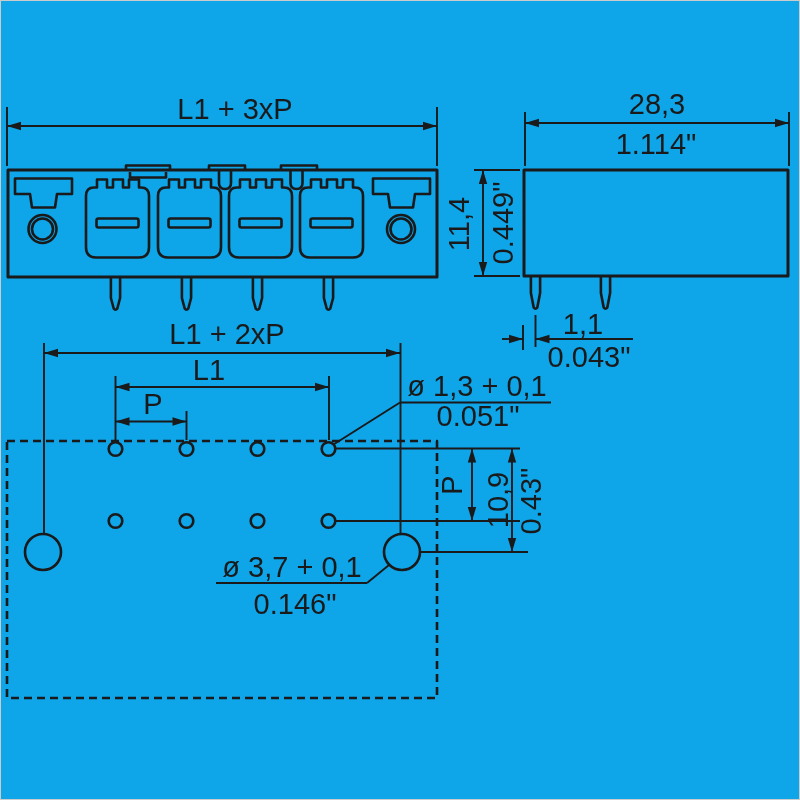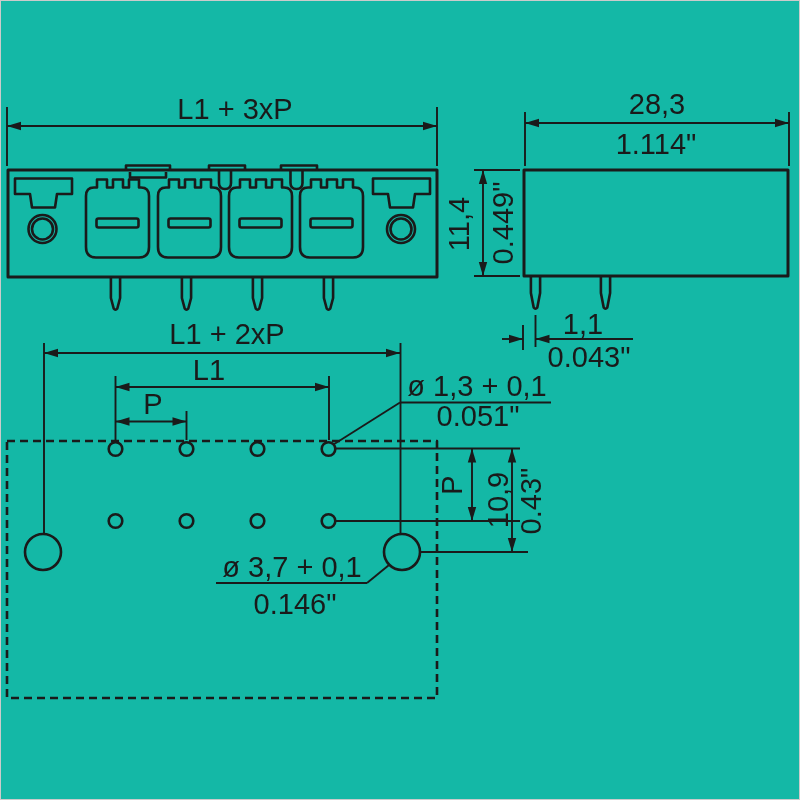--- a/index.html
+++ b/index.html
@@ -1,16 +1,16 @@
 <!DOCTYPE html>
 <html><head>
 <meta charset="utf-8">
 <style>
   html,body{margin:0;padding:0;background:#ffffff;}
-  .canvas{position:relative;width:800px;height:800px;background:#14b8a6;box-shadow:inset 0 0 0 1px #cbcbcb;}
+  .canvas{position:relative;width:800px;height:800px;background:#0ea5e9;box-shadow:inset 0 0 0 1px #cbcbcb;}
   svg{display:block}
   text{font-family:"Liberation Sans",sans-serif;font-size:29px;fill:#1a1a1a;}
   .mid{text-anchor:middle;}
   .ol{fill:none;stroke:#1a1a1a;stroke-width:2.6;stroke-linejoin:round;}
   .olt{fill:none;stroke:#1a1a1a;stroke-width:3;stroke-linejoin:round;}
   .dl{fill:none;stroke:#1a1a1a;stroke-width:1.9;}
   .dash{stroke-dasharray:8 5;}
 </style>
 </head>
 <body>

